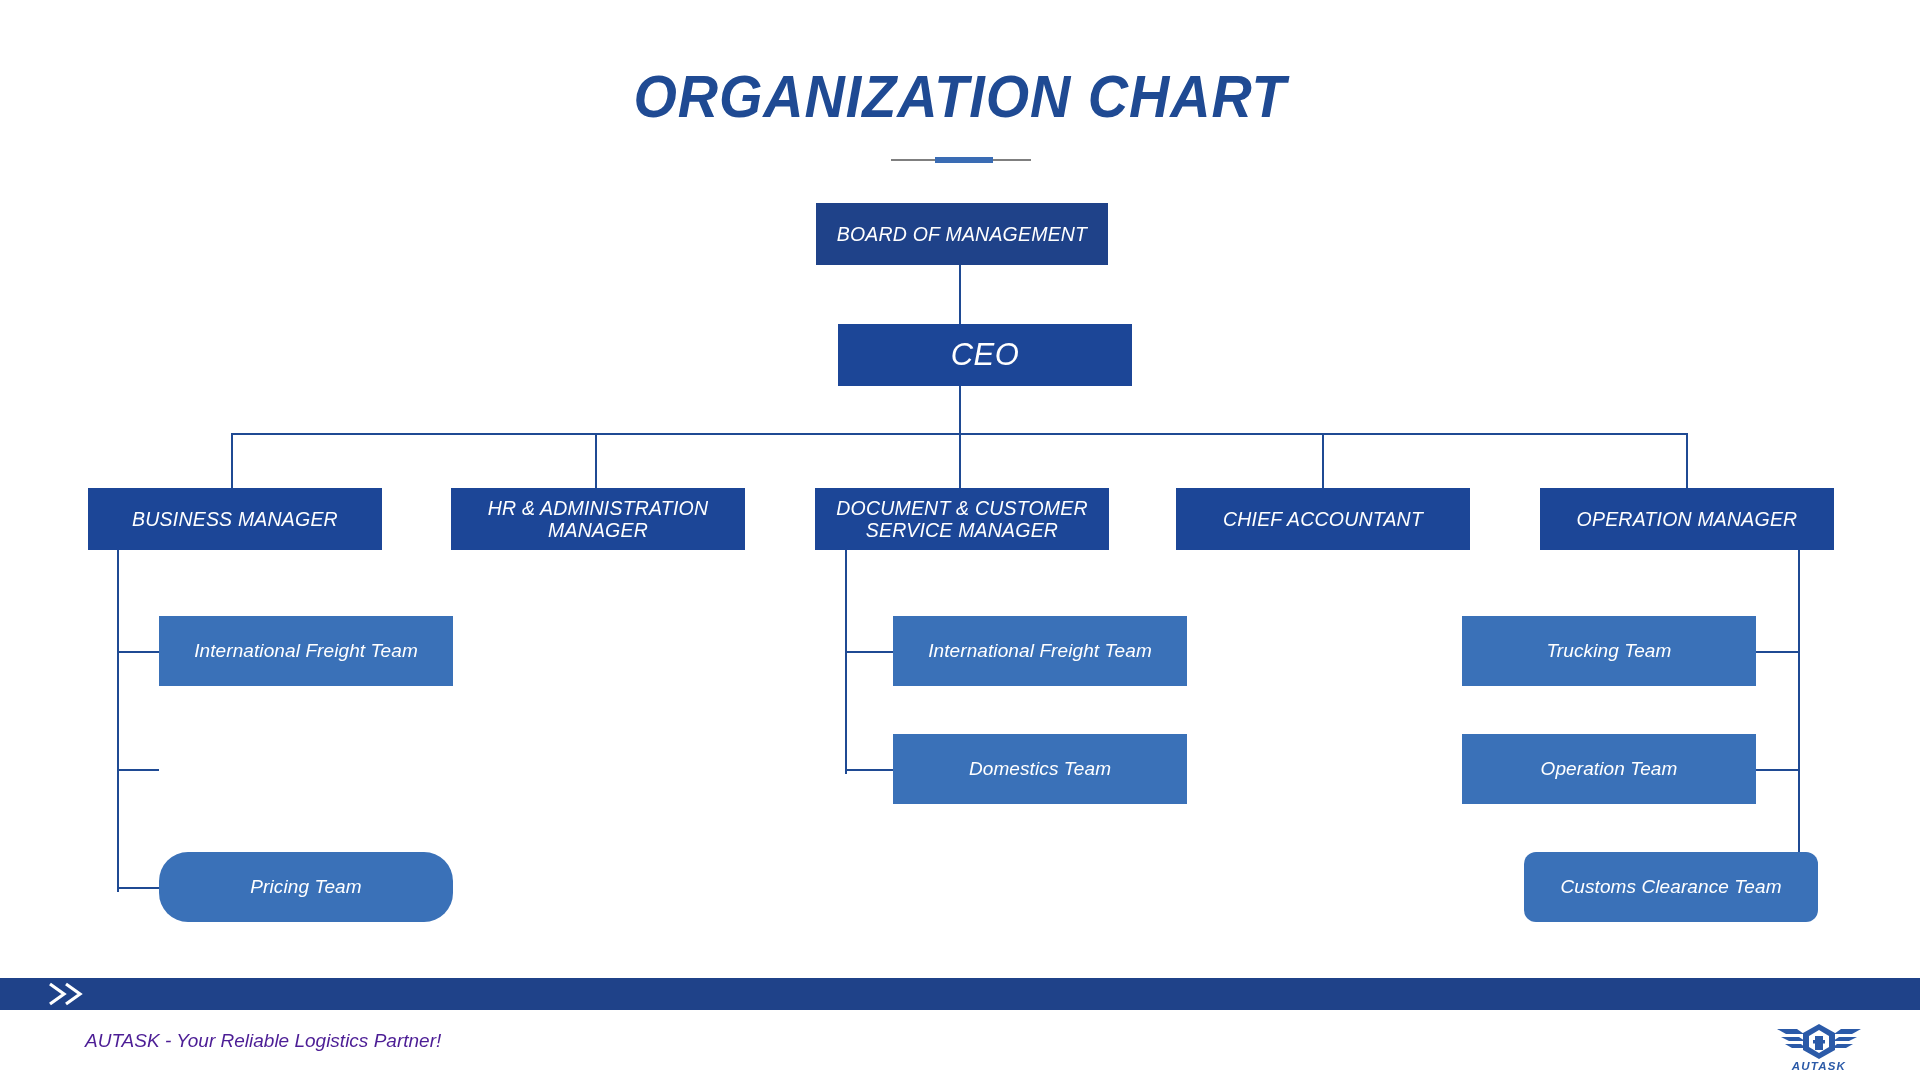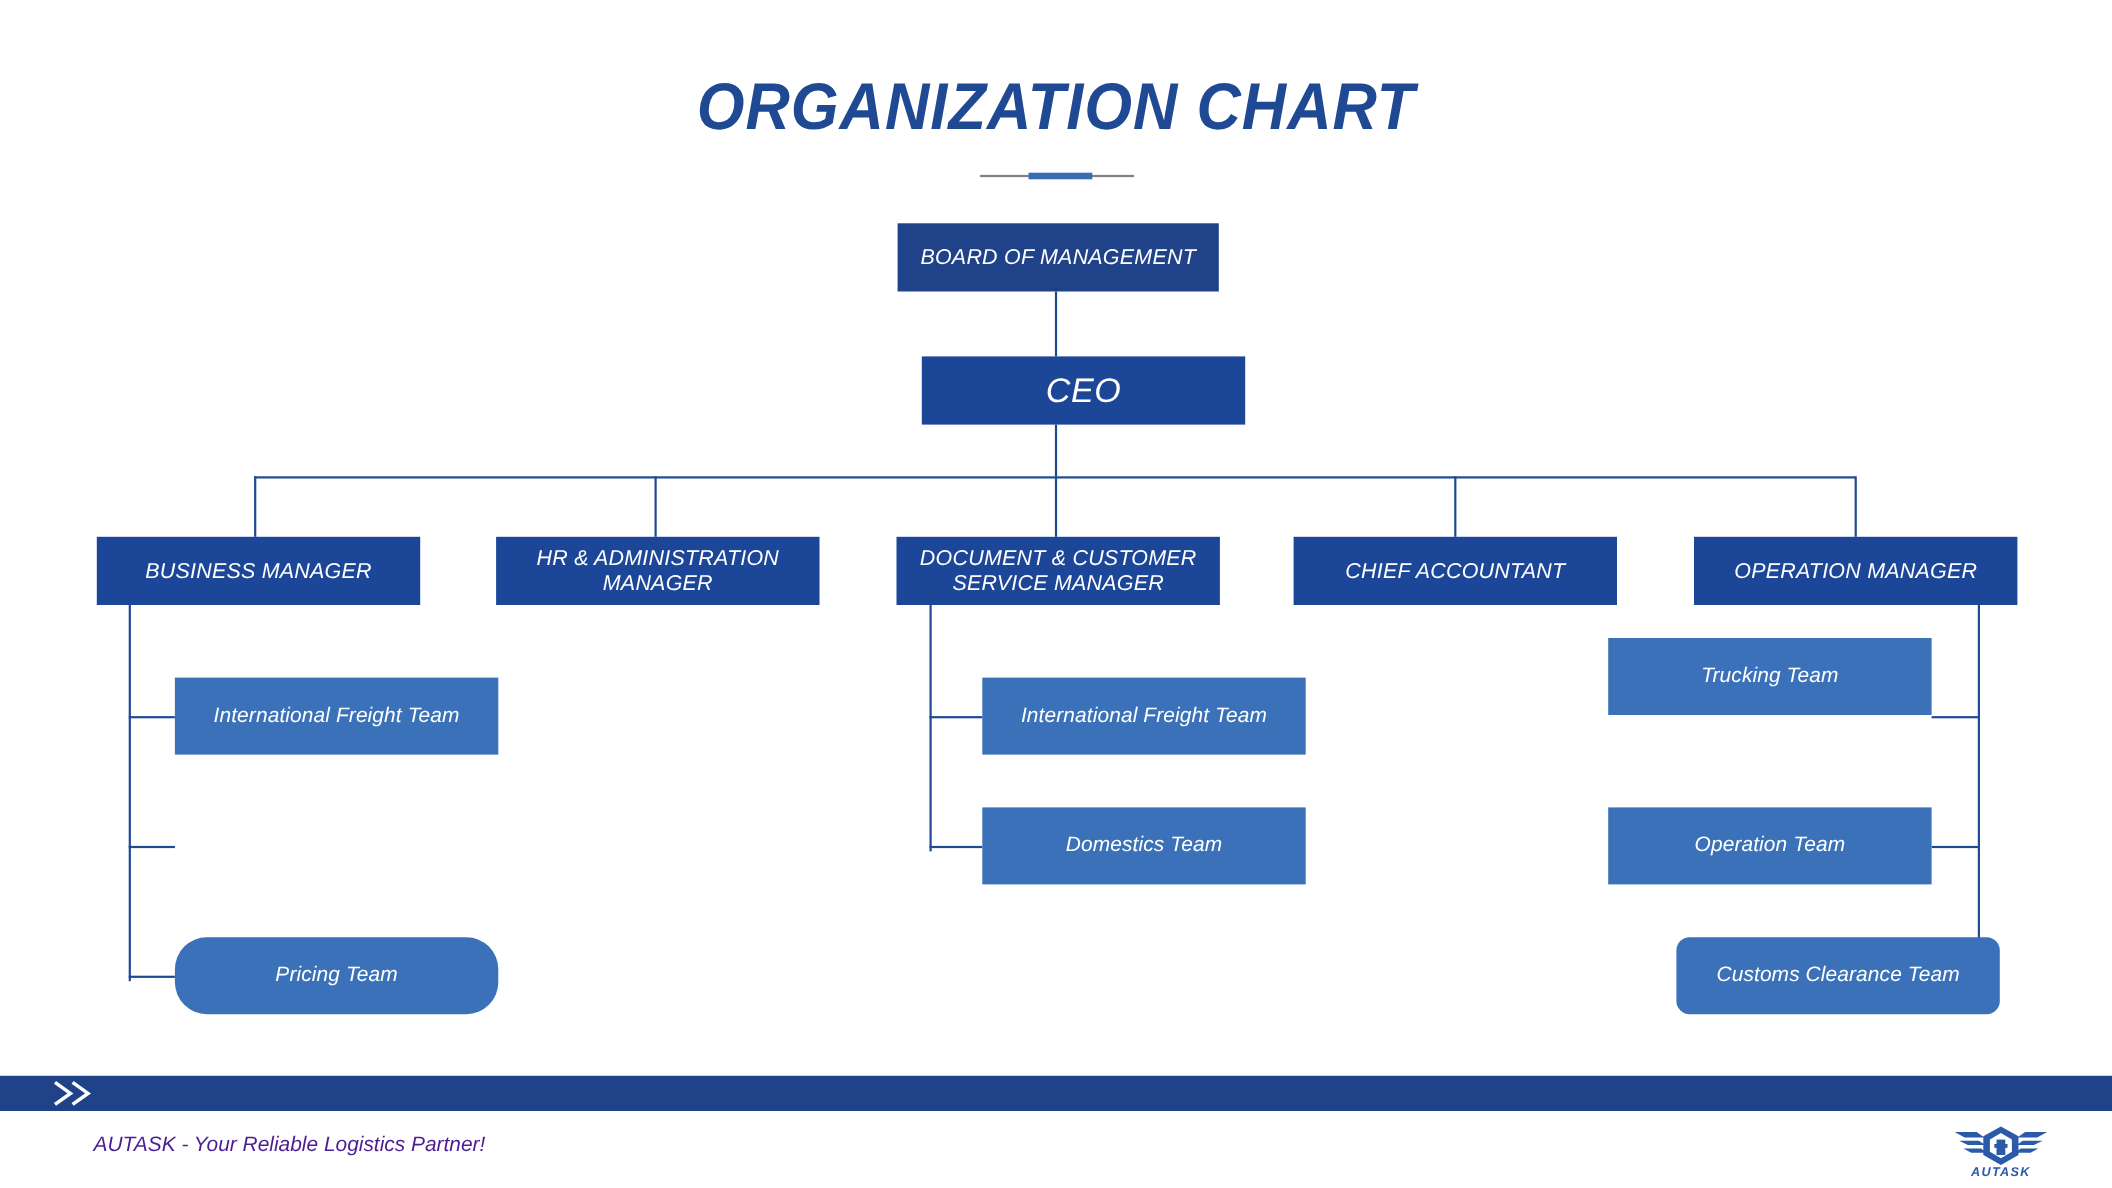--- a/index.html
+++ b/index.html
@@ -146,21 +146,21 @@
   </div>
   <div class="box light" style="left:893px; top:734px; width:294px; height:70px;">
     <span class="lbl-team">Domestics Team</span>
   </div>
 
   <div class="ln v" style="left:1798px; top:550px; height:342px;"></div>
   <div class="ln h" style="left:1756px; top:651px; width:44px;"></div>
   <div class="ln h" style="left:1756px; top:769px; width:44px;"></div>
   <div class="ln h" style="left:1756px; top:887px; width:44px;"></div>
 
-  <div class="box light" style="left:1462px; top:580px; width:294px; height:70px;">
+  <div class="box light" style="left:1462px; top:616px; width:294px; height:70px;">
     <span class="lbl-team">Trucking Team</span>
   </div>
   <div class="box light" style="left:1462px; top:734px; width:294px; height:70px;">
     <span class="lbl-team">Operation Team</span>
   </div>
   <div class="box light" style="left:1524px; top:852px; width:294px; height:70px;border-radius:12px;">
     <span class="lbl-team">Customs Clearance Team</span>
   </div>
 
   <div class="footer-bar"></div>

